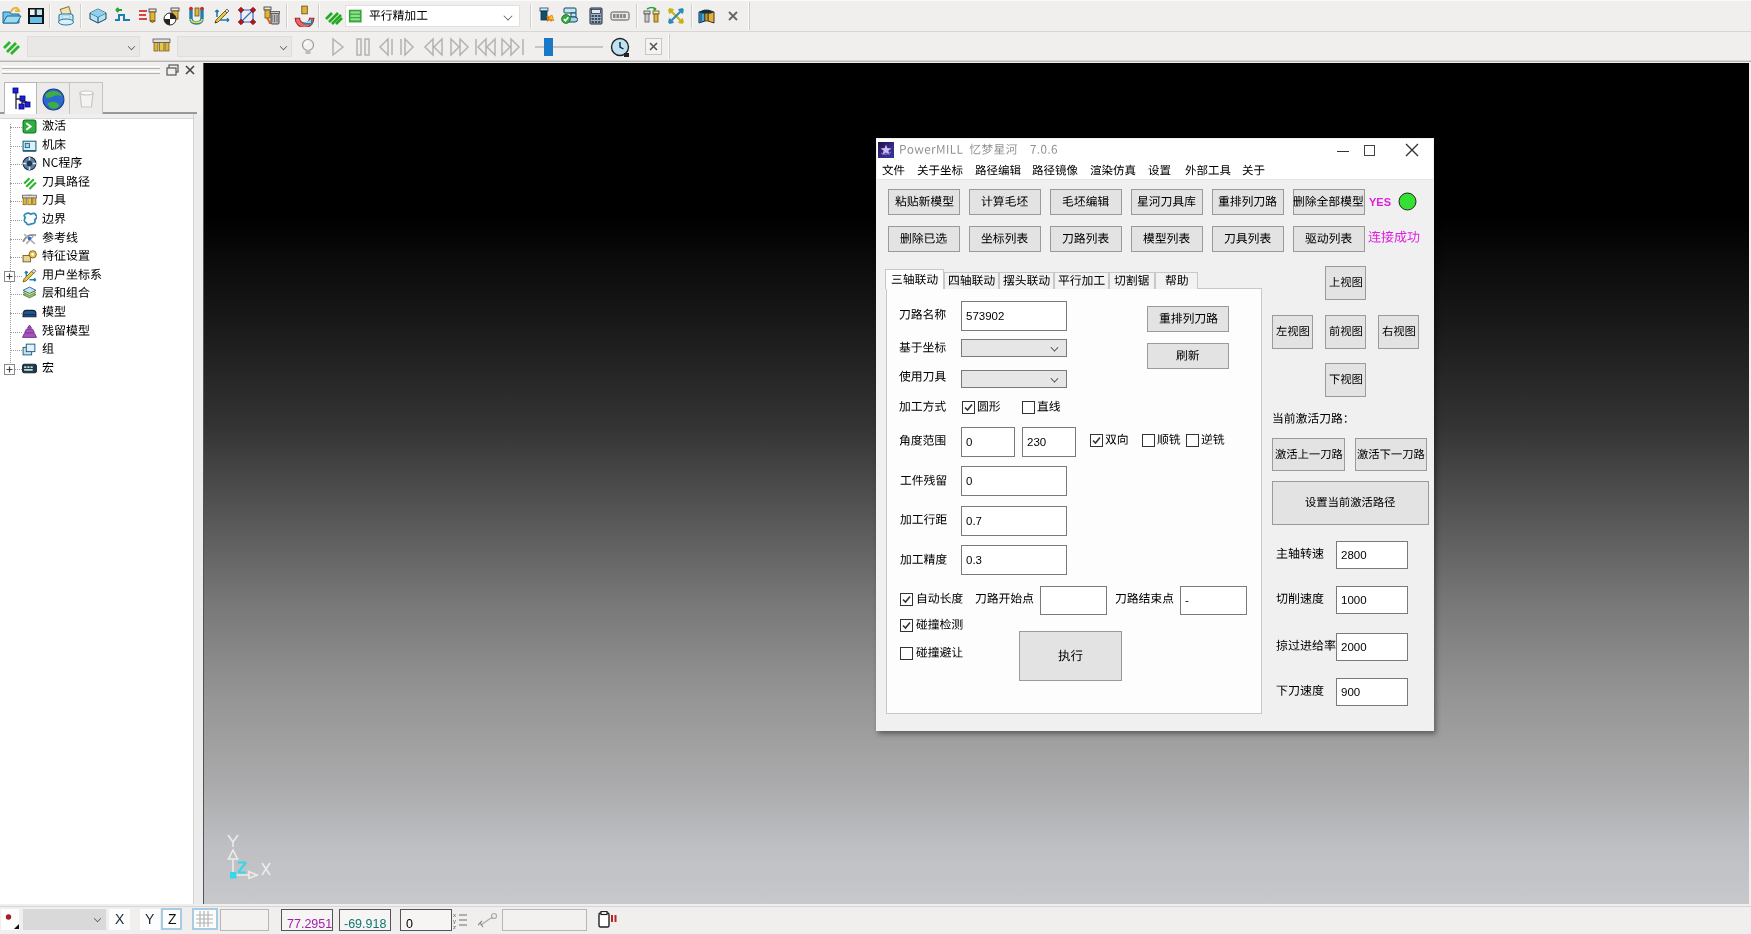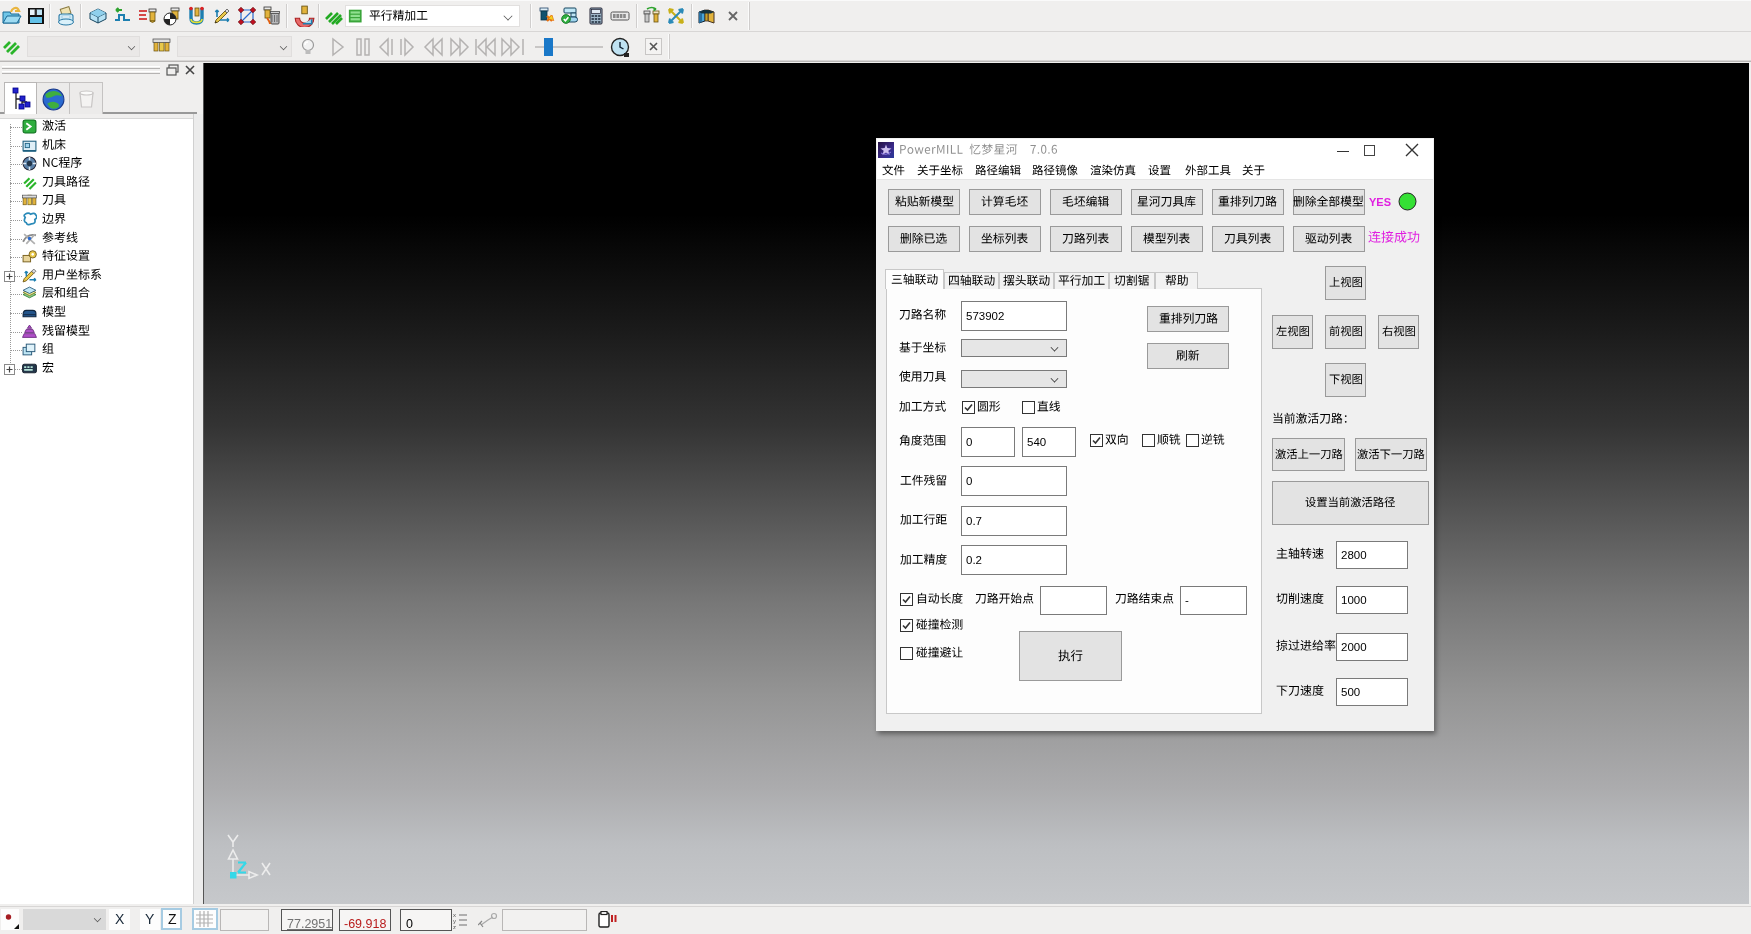--- a/index.html
+++ b/index.html
@@ -1141,21 +1141,21 @@
         <use href="#g113" x="0"></use>
         <use href="#g114" x="1000"></use>
         <use href="#g115" x="2000"></use>
         <use href="#g116" x="3000"></use>
       </g>
     </svg>
   </div>
 <div class="" style="position:absolute;left:961px;top:427px;width:54px;height:30px;background:#fff;border:1px solid #7a7a7a;"></div>
 <div style="position:absolute;left:966px;top:436px;font:11.5px 'Liberation Sans',sans-serif;color:#000;white-space:nowrap;">0</div>
 <div class="" style="position:absolute;left:1022px;top:427px;width:54px;height:30px;background:#fff;border:1px solid #7a7a7a;"></div>
-<div style="position:absolute;left:1027px;top:436px;font:11.5px 'Liberation Sans',sans-serif;color:#000;white-space:nowrap;">540</div>
+<div style="position:absolute;left:1027px;top:436px;font:11.5px 'Liberation Sans',sans-serif;color:#000;white-space:nowrap;">230</div>
 <div class="" style="position:absolute;left:1090px;top:434px;width:13px;height:13px;background:#fff;border:1.4px solid #333;">
     <svg width="11" height="11" viewBox="0 0 11 11">
       <path d="M2 5.5 L4.5 8 L9 2.5" stroke="#333" stroke-width="1.6" fill="none"></path>
     </svg>
   </div>
 <div class="" style="position:absolute;left:1105px;top:434px;width:30px;height:14px;">
     <svg style="width:23.6px;height:11.8px;overflow:visible;" viewBox="0 -820 2000 1000">
       <g fill="#000" transform="scale(1,-1)">
         <use href="#g117" x="0"></use>
         <use href="#g118" x="1000"></use>
@@ -1208,21 +1208,21 @@
     <svg style="width:47.2px;height:11.8px;overflow:visible;" viewBox="0 -820 4000 1000">
       <g fill="#000" transform="scale(1,-1)">
         <use href="#g3" x="0"></use>
         <use href="#g4" x="1000"></use>
         <use href="#g2" x="2000"></use>
         <use href="#g114" x="3000"></use>
       </g>
     </svg>
   </div>
 <div class="" style="position:absolute;left:961px;top:545px;width:106px;height:30px;background:#fff;border:1px solid #7a7a7a;"></div>
-<div style="position:absolute;left:966px;top:554px;font:11.5px 'Liberation Sans',sans-serif;color:#000;white-space:nowrap;">0.2</div>
+<div style="position:absolute;left:966px;top:554px;font:11.5px 'Liberation Sans',sans-serif;color:#000;white-space:nowrap;">0.3</div>
 <div class="" style="position:absolute;left:900px;top:593px;width:13px;height:13px;background:#fff;border:1.4px solid #333;">
     <svg width="11" height="11" viewBox="0 0 11 11">
       <path d="M2 5.5 L4.5 8 L9 2.5" stroke="#333" stroke-width="1.6" fill="none"></path>
     </svg>
   </div>
 <div class="" style="position:absolute;left:916px;top:593px;width:60px;height:14px;">
     <svg style="width:47.2px;height:11.8px;overflow:visible;" viewBox="0 -820 4000 1000">
       <g fill="#000" transform="scale(1,-1)">
         <use href="#g123" x="0"></use>
         <use href="#g88" x="1000"></use>
@@ -1446,21 +1446,21 @@
     <svg style="width:48.0px;height:12px;overflow:visible;" viewBox="0 -820 4000 1000">
       <g fill="#000" transform="scale(1,-1)">
         <use href="#g144" x="0"></use>
         <use href="#g13" x="1000"></use>
         <use href="#g150" x="2000"></use>
         <use href="#g114" x="3000"></use>
       </g>
     </svg>
   </div>
 <div class="" style="position:absolute;left:1336px;top:678px;width:72px;height:28px;background:#fff;border:1px solid #7a7a7a;"></div>
-<div style="position:absolute;left:1341px;top:686px;font:11.5px 'Liberation Sans',sans-serif;color:#000;white-space:nowrap;">500</div>
+<div style="position:absolute;left:1341px;top:686px;font:11.5px 'Liberation Sans',sans-serif;color:#000;white-space:nowrap;">900</div>
 <div class="" style="position:absolute;left:0px;top:906px;width:1751px;height:28px;background:#f0efee;border-top:1px solid #d8d6d5;"></div>
 <div class="" style="position:absolute;left:1px;top:909px;width:18px;height:21px;background:#fdfdfd;">
     <svg width="18" height="21" viewBox="0 0 18 21">
       <circle cx="7.5" cy="8" r="2.7" fill="#a51d22"></circle>
       <path d="M13 20 L18 20 L18 15 Z" fill="#111"></path>
     </svg>
   </div>
 <div class="" style="position:absolute;left:23px;top:909px;width:83px;height:21px;background:#d9d9d9;"></div>
 <div style="position:absolute;left:94px;top:915px;width:7px;height:7px;border-right:1.3px solid #555;border-bottom:1.3px solid #555;transform:rotate(45deg) scale(0.75);"></div>
 <div class="" style="position:absolute;left:109px;top:909px;width:21px;height:21px;background:#fdfdfd;">
@@ -1473,22 +1473,22 @@
     <div style="font:14px 'Liberation Sans';color:#111;margin:1px 0 0 5px">Z</div>
   </div>
 <div class="" style="position:absolute;left:192px;top:908px;width:26px;height:22px;background:#fdfdfd;border:2px solid #a6cbe2;">
     <svg width="17" height="16" viewBox="0 0 17 16" style="margin:1px 0 0 2px">
       <g stroke="#b2b2b2" stroke-width="1.2">
         <path d="M0 4 h17 M0 8 h17 M0 12 h17 M4 0 v16 M8 0 v16 M12 0 v16"></path>
       </g>
     </svg>
   </div>
 <div class="" style="position:absolute;left:220px;top:909px;width:49px;height:22px;background:#f2f1f0;border:1px solid #b9b7b6;"></div>
-<div class="" style="position:absolute;left:281px;top:909px;width:52px;height:22px;background:#f6f5f4;border:1px solid #555;"><div style="position:relative;display:inline-block;left:5px;top:4px;font:12.5px 'Liberation Sans',sans-serif;color:#737373;white-space:nowrap;text-decoration:underline;">77.2951</div></div>
-<div class="" style="position:absolute;left:339px;top:909px;width:52px;height:22px;background:#f6f5f4;border:1px solid #555;"><div style="position:relative;display:inline-block;left:4px;top:4px;font:12.5px 'Liberation Sans',sans-serif;color:#b91c1c;white-space:nowrap;">-69.918</div></div>
+<div class="" style="position:absolute;left:281px;top:909px;width:52px;height:22px;background:#f6f5f4;border:1px solid #555;"><div style="position:relative;display:inline-block;left:5px;top:4px;font:12.5px 'Liberation Sans',sans-serif;color:#a21caf;white-space:nowrap;">77.2951</div></div>
+<div class="" style="position:absolute;left:339px;top:909px;width:52px;height:22px;background:#f6f5f4;border:1px solid #555;"><div style="position:relative;display:inline-block;left:4px;top:4px;font:12.5px 'Liberation Sans',sans-serif;color:#0f766e;white-space:nowrap;">-69.918</div></div>
 <div class="" style="position:absolute;left:400px;top:909px;width:52px;height:22px;background:#f6f5f4;border:1px solid #555;"><div style="position:relative;display:inline-block;left:5px;top:4px;font:12.5px 'Liberation Sans',sans-serif;color:#000;white-space:nowrap;">0</div></div>
 <div class="" style="position:absolute;left:452px;top:911px;width:18px;height:18px;">
     <svg width="18" height="18" viewBox="0 0 18 18">
       <g font-family="Liberation Sans" font-size="6" fill="#555">
         <text x="1" y="6">x</text>
         <text x="1" y="12">y</text>
         <text x="1" y="18">z</text>
       </g>
       <g stroke="#999" stroke-width="1.4">
         <path d="M7 4 h8 M7 9 h8 M7 14 h8"></path>

